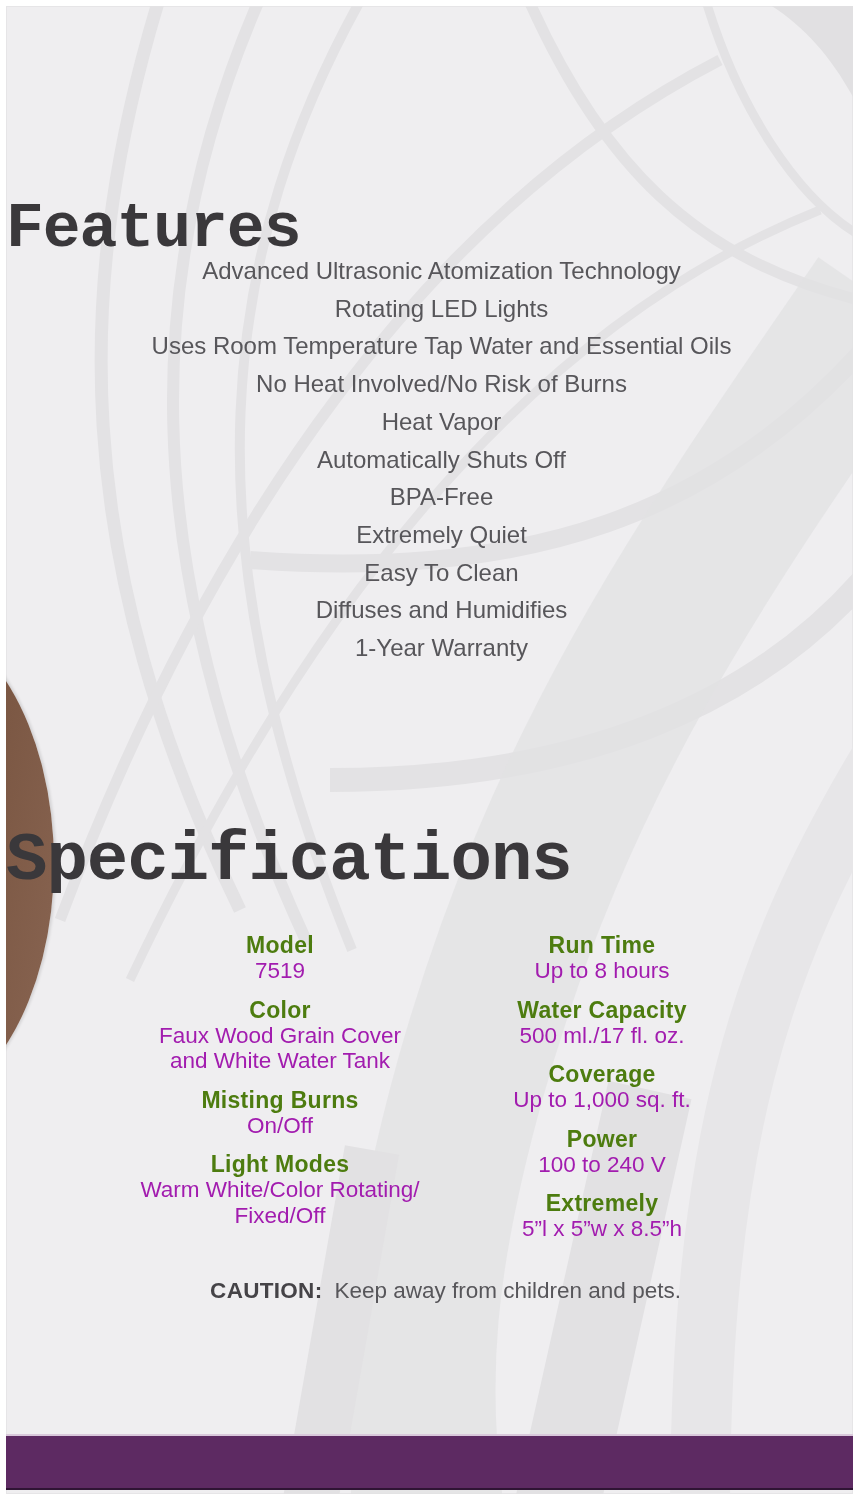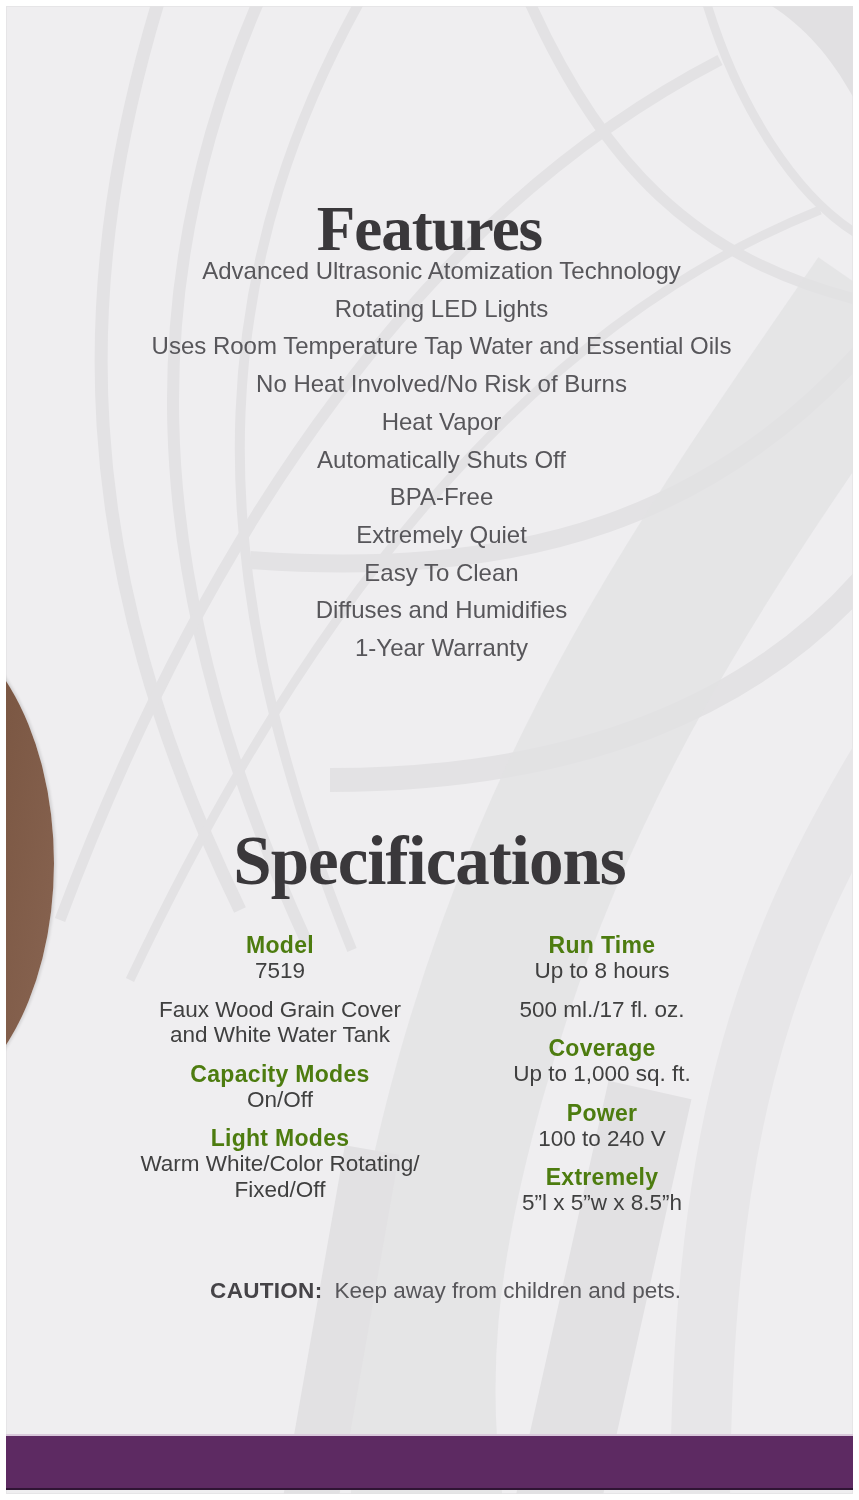--- a/index.html
+++ b/index.html
@@ -18,22 +18,22 @@
     position:absolute;
     top:608px; left:-254px;
     width:302px; height:498px;
     border-radius:50%;
     background:linear-gradient(100deg,#5c3e2f 0%,#6e4d3a 40%,#7b5743 68%,#876350 95%);
     box-shadow: 2px 0 3px rgba(0,0,0,0.12);
   }
   .content { position:absolute; top:0; left:0; width:847px; }
   .serif-title {
     position:absolute; left:0; width:100%;
-    text-align:center;
-    font-family:Liberation Serif, serif;
+    text-align:left;
+    font-family:Liberation Mono, monospace;
     color:#3a383b;
     letter-spacing:-1px;
     line-height:1;
   }
   .features-title { top:150px; font-size:63px; }
   .specifications-title { top:775px; font-size:69px; }
   .features-list {
     position:absolute; top:246px; left:12px; width:100%;
     margin:0; padding:0; list-style:none;
     text-align:center;
@@ -46,21 +46,21 @@
   .spec-col { text-align:center; }
   .spec-col-left  { width:352px; margin-left:98px; }
   .spec-col-right { width:292px; margin-left:0; }
   .spec-entry { margin-bottom:13px; }
   .spec-label {
     font-weight:bold; font-size:23px; line-height:26px;
     color:#4d7c0f; letter-spacing:0.3px;
   }
   .spec-value {
     font-size:22.5px; line-height:25.5px;
-    color:#404040; white-space:pre-line;
+    color:#a21caf; white-space:pre-line;
   }
   .caution {
     position:absolute; top:1272px; left:0; width:100%;
     margin:0; text-align:center;
     font-size:22.5px; color:#57565a;
   }
   .caution-label { font-weight:bold; color:#454347; margin-right:12px; letter-spacing:0.3px;margin-left:32px; }
   .bottom-bar {
     position:absolute; left:-6px; top:1428px;
     width:859px; height:52px;
@@ -120,40 +120,42 @@
     <h1 class="serif-title specifications-title">Specifications</h1>
 
     <div class="spec-grid">
 
       <div class="spec-col spec-col-left">
         <div class="spec-entry">
           <div class="spec-label">Model</div>
           <div class="spec-value">7519</div>
         </div>
         <div class="spec-entry">
+          <div class="spec-label">Color</div>
           <div class="spec-value">Faux Wood Grain Cover
 and White Water Tank</div>
         </div>
         <div class="spec-entry">
-          <div class="spec-label">Capacity Modes</div>
+          <div class="spec-label">Misting Burns</div>
           <div class="spec-value">On/Off</div>
         </div>
         <div class="spec-entry">
           <div class="spec-label">Light Modes</div>
           <div class="spec-value">Warm White/Color Rotating/
 Fixed/Off</div>
         </div>
       </div>
 
       <div class="spec-col spec-col-right">
         <div class="spec-entry">
           <div class="spec-label">Run Time</div>
           <div class="spec-value">Up to 8 hours</div>
         </div>
         <div class="spec-entry">
+          <div class="spec-label">Water Capacity</div>
           <div class="spec-value">500 ml./17 fl. oz.</div>
         </div>
         <div class="spec-entry">
           <div class="spec-label">Coverage</div>
           <div class="spec-value">Up to 1,000 sq. ft.</div>
         </div>
         <div class="spec-entry">
           <div class="spec-label">Power</div>
           <div class="spec-value">100 to 240 V</div>
         </div>

